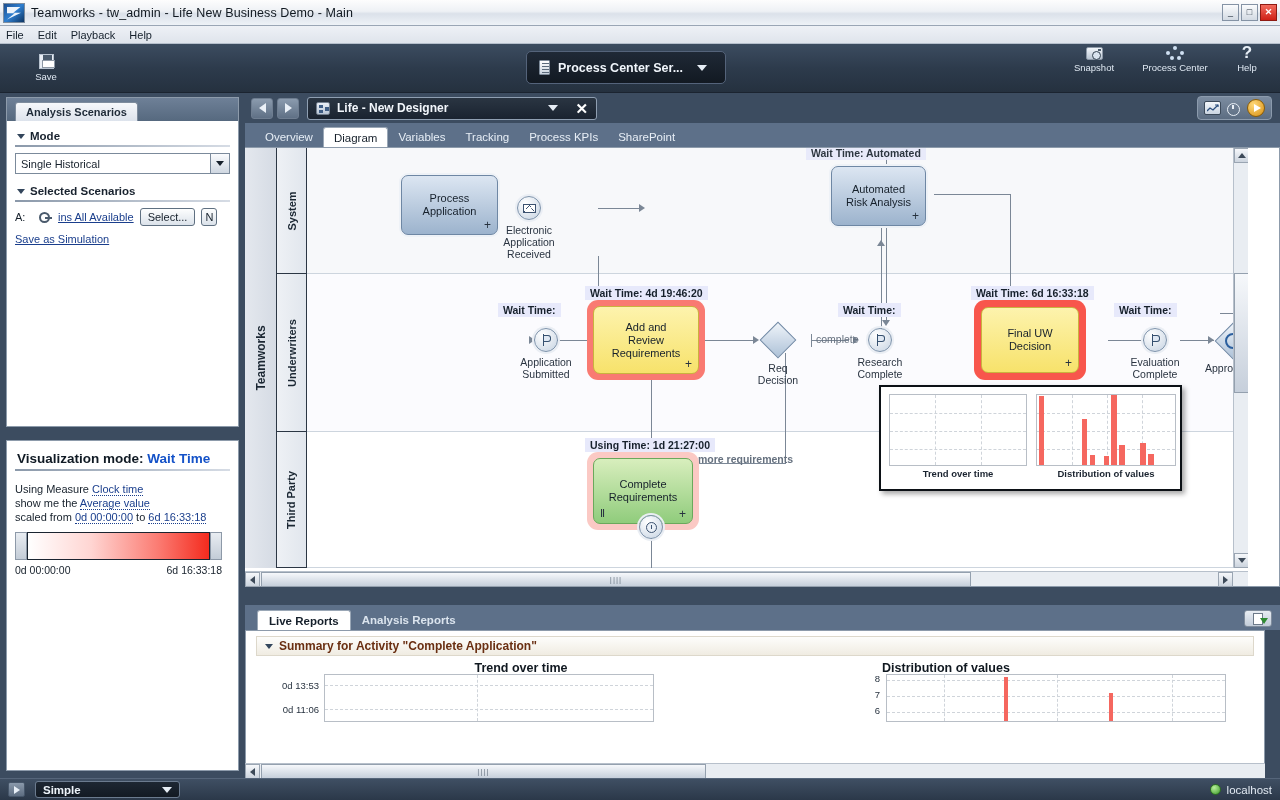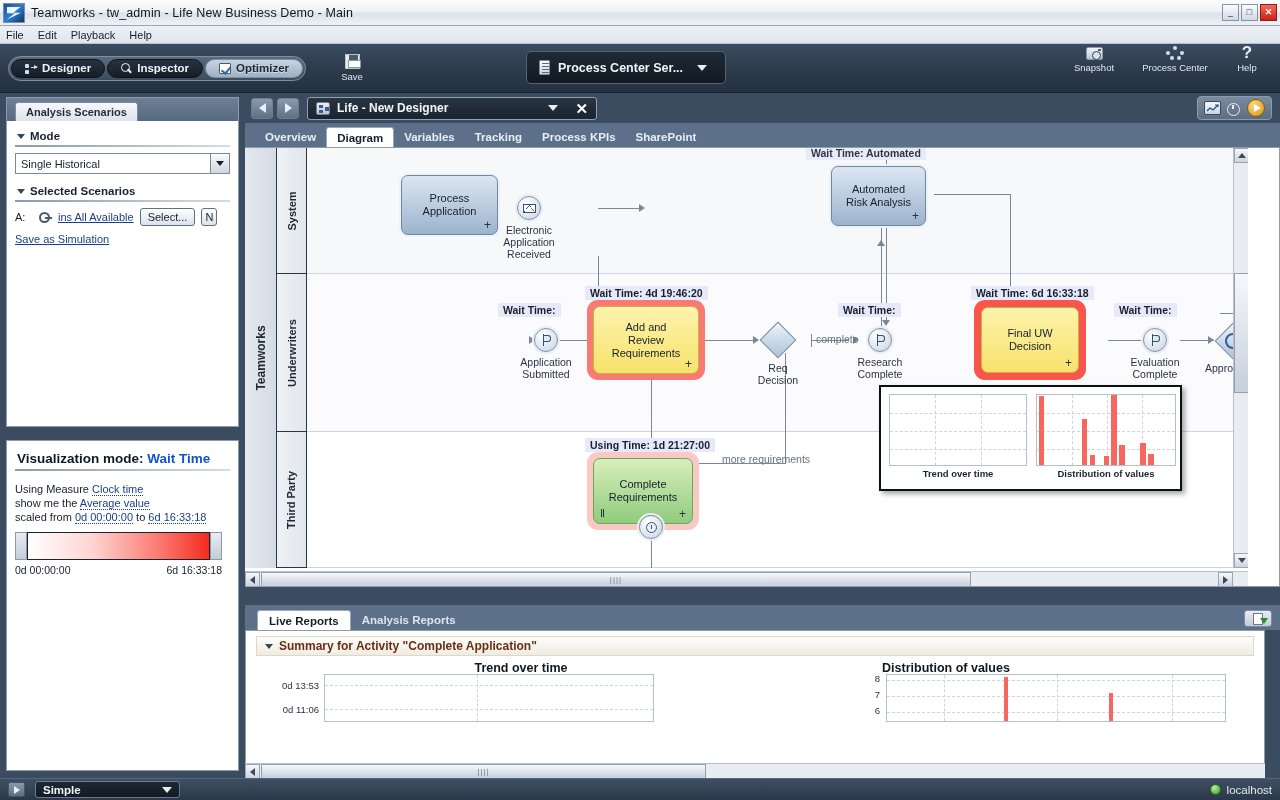--- a/index.html
+++ b/index.html
@@ -195,21 +195,21 @@
     background:linear-gradient(to bottom,#7c8ca0,#5c6d82); border:1px solid #8c9bad; border-radius:4px; padding:2px 6px;}
   .da-ico{width:17px;height:14px;border:1px solid #3c4a5a;background:linear-gradient(to bottom,#f3f7fb,#cbd5e1);border-radius:2px;position:relative;}
   .da-ico .spark{position:absolute;left:2px;bottom:2px;width:12px;height:8px;}
   .da2{width:16px;height:15px;position:relative;}
   .da2:before{content:"";position:absolute;left:1px;top:2px;width:11px;height:11px;border:1.8px solid #e9eff6;border-radius:50%;}
   .da2:after{content:"";position:absolute;left:6px;top:4px;width:1.6px;height:4px;background:#e9eff6;}
   .playbtn{width:18px;height:18px;border-radius:50%;background:radial-gradient(circle at 35% 30%,#ffd97a,#d88f12);border:1px solid #8a5c06;display:flex;align-items:center;justify-content:center;}
   .playbtn:after{content:"";width:0;height:0;border-top:4.5px solid transparent;border-bottom:4.5px solid transparent;border-left:7px solid #fff;margin-left:2px;}
 
   .tabstrip2 { height:24px; background:#5d7089; display:flex; align-items:flex-end; padding-left:10px; }
-  .dtab{ height:20px; padding:0 10px; display:flex;align-items:center; font-size:11.5px;font-weight:bold; color:#e7eef6; cursor:pointer;text-align:center;}
+  .dtab{ height:20px; padding:0 10px; display:flex;align-items:center; font-size:11.5px;font-weight:normal; color:#e7eef6; cursor:pointer;text-align:center;}
   .dtab.active{ background:#fff; color:#16202b; border:1px solid #9aa7b6; border-bottom:none; border-radius:3px 3px 0 0;}
 
   .canvaswrap{ position:absolute; left:0; top:54px; width:1035px; height:440px; background:#fff; border:1px solid #8d9bab; border-left:none;}
   .canvas { position:absolute; left:0; top:0; width:1003px; height:420px; overflow:hidden; background:#fff;}
 
   .pool-label{
     position:absolute; left:0; top:0; width:32px; height:420px;
     background:linear-gradient(to right,#e4e8ee,#d5dbe4); border-right:1px solid #2b3644;
     display:flex;align-items:center;justify-content:center;
   }
@@ -336,36 +336,20 @@
   </div>
 
   <div class="menubar">
     <div class="mi">File</div>
     <div class="mi">Edit</div>
     <div class="mi">Playback</div>
     <div class="mi">Help</div>
   </div>
 
   <div class="toolbar">
-    <div class="modeswitch">
-      <div class="modebtn">
-        <span class="icon-designer">
-            <i></i>
-          </span>
-        <span>Designer</span>
-      </div>
-      <div class="modebtn">
-        <span class="icon-mag"></span>
-        <span>Inspector</span>
-      </div>
-      <div class="modebtn active">
-        <span class="icon-check"></span>
-        <span>Optimizer</span>
-      </div>
-    </div>
 
     <div class="tbitem" style="margin-left:22px;">
       <div class="save-ico"></div>
       <div class="lbl">Save</div>
     </div>
   </div>
 
   <div class="pcserver">
     <span class="srv-ico"></span>
     <span>Process Center Ser...</span>
@@ -541,21 +525,21 @@
         <div class="arrow-r" style="left:508px;top:188px;"></div>
 
         <div class="edge" style="left:566px;top:192px;width:38px;height:1px;"></div>
         <div class="arrow-r" style="left:608px;top:188px;"></div>
         <div class="edge" style="left:566px;top:186px;width:1px;height:13px;"></div>
         <div class="edge-label" style="left:571px;top:185px;">complete</div>
 
         <div class="edge" style="left:540px;top:205px;width:1px;height:110px;"></div>
         <div class="edge" style="left:445px;top:315px;width:96px;height:1px;"></div>
         <div class="arrow-l" style="left:440px;top:311px;"></div>
-        <div class="edge-label" style="left:477px;top:305px;">more requirements</div>
+        <div class="edge-label" style="left:453px;top:305px;font-weight:bold;">more requirements</div>
 
         <div class="edge" style="left:406px;top:205px;width:1px;height:98px;"></div>
         <div class="arrow-u" style="left:402px;top:201px;"></div>
 
         <div class="edge" style="left:406px;top:385px;width:1px;height:35px;"></div>
 
         <div class="edge" style="left:636px;top:58px;width:1px;height:136px;"></div>
         <div class="arrow-u" style="left:632px;top:92px;"></div>
         <div class="edge" style="left:636px;top:96px;width:1px;height:2px;"></div>
 

